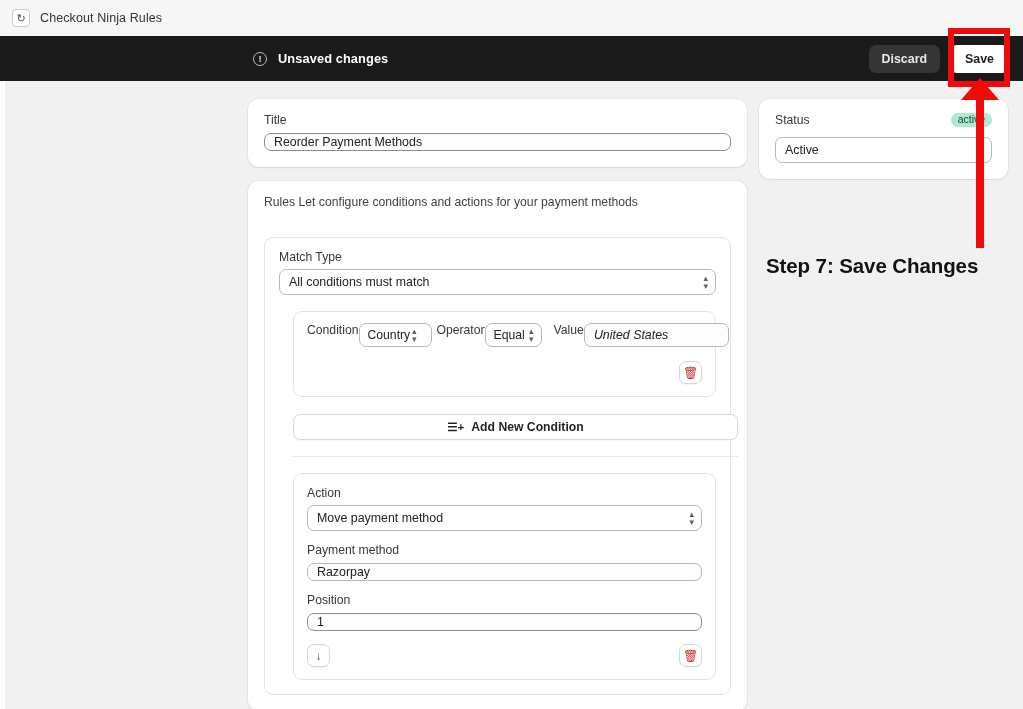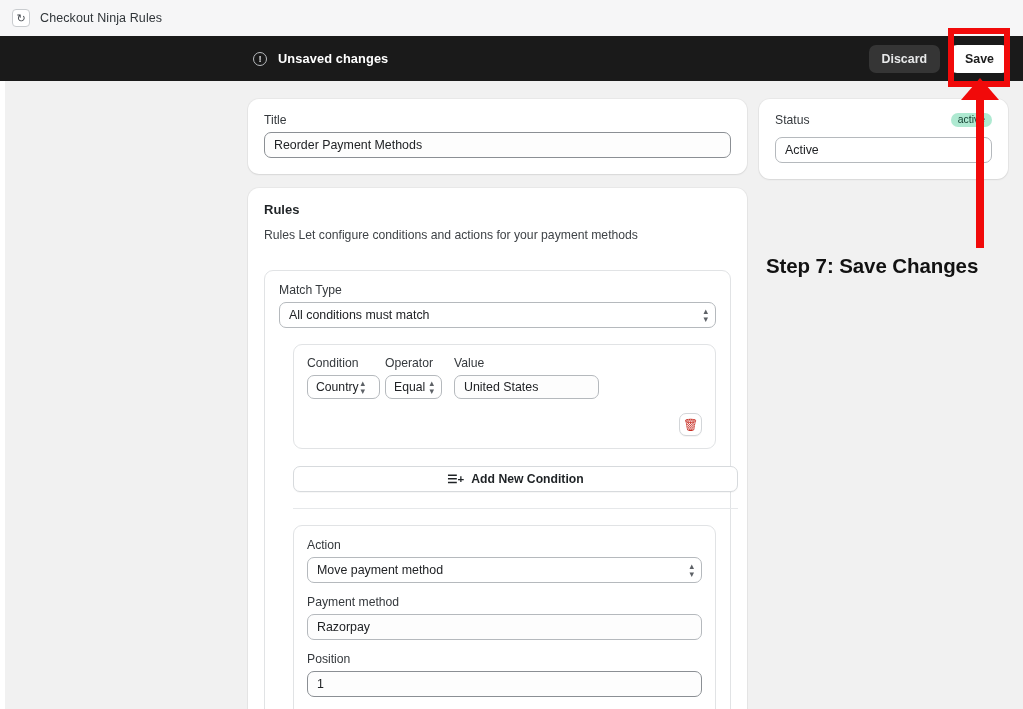--- a/index.html
+++ b/index.html
@@ -74,21 +74,21 @@
 
   .card {
     background: #ffffff; border-radius: 11px;
     box-shadow: 0 0 0 1px rgba(0,0,0,.035), 0 1px 2px rgba(0,0,0,.07);
     padding: 14px 16px 16px 16px;
   }
 
   .field-label { font-size: 12.2px; color: #35393d; margin-bottom: 5px; font-weight: 500; }
 
   .inp {
-    width: 100%; height: 26px; border-radius: 7px;
+    width: 100%; height: 18px; border-radius: 7px;
     border: 1px solid #8b8f94; background: #fdfdfd;
     font-size: 12.4px; color: #212326; font-family: inherit;
     padding: 0 9px; outline: none;
   }
   .inp-light { border: 1px solid #b5b9bd; }
 
   .sel-wrap { position: relative; width: 100%; }
   .sel {
     width: 100%; height: 26px; border-radius: 7px;
     border: 1px solid #b5b9bd; background: #ffffff;
@@ -118,31 +118,31 @@
   .inner-box {
     border: 1px solid #e1e3e5; border-radius: 9px;
     padding: 12px 14px 14px 14px;
   }
 
   .cond-box {
     border: 1px solid #e1e3e5; border-radius: 9px;
     margin: 16px 0 0 14px; padding: 11px 13px 12px 13px;
   }
   .cond-row { display: flex; gap: 12px; align-items: flex-end; }
-  .cond-col { display: flex; flex-direction: column; }
+  .cond-col { display: flex; flex-direction: row; }
   .cond-col .field-label { margin-bottom: 5px; }
   .sel-sm {
     height: 24px; border-radius: 7px; border: 1px solid #b5b9bd; background: #fff;
     font-size: 12.2px; color: #212326; font-family: inherit;
     padding: 0 19px 0 8px; position: relative; display: flex; align-items: center;
     cursor: pointer;
   }
   .w-country { width: 73px; }
   .w-oper { width: 57px; }
-  .inp-val { width: 145px; height: 24px; }
+  .inp-val { width: 145px; height: 24px; font-style: italic; }
 
   .trash-row { display: flex; justify-content: flex-end; margin-top: 14px; }
   .icon-btn {
     width: 23px; height: 23px; border-radius: 7px;
     border: 1px solid #d3d6d9; background: #fff;
     display: flex; align-items: center; justify-content: center;
     cursor: pointer; box-shadow: 0 1px 0 rgba(0,0,0,.04);
   }
   .trash-glyph { color: #c72a20; font-size: 12px; line-height: 1; }
   .down-glyph { color: #4a4e52; font-size: 12px; line-height: 1; }
@@ -209,21 +209,20 @@
     <div class="page-leftstrip"></div>
 
     <div class="col-main">
 
       <div class="card">
         <div class="field-label">Title</div>
         <input class="inp" type="text" value="Reorder Payment Methods" style="">
       </div>
 
       <div class="card" style="margin-top:14px;">
-        <div class="card-title">Rules</div>
         <div class="card-sub">Rules Let configure conditions and actions for your payment methods</div>
 
         <div class="inner-box">
           <div class="field-label">Match Type</div>
           <div class="sel-wrap">
             <div class="sel">All conditions must match</div>
             <span class="sel-caret">▴<br>▾</span>
           </div>
 
           <div class="cond-box">

